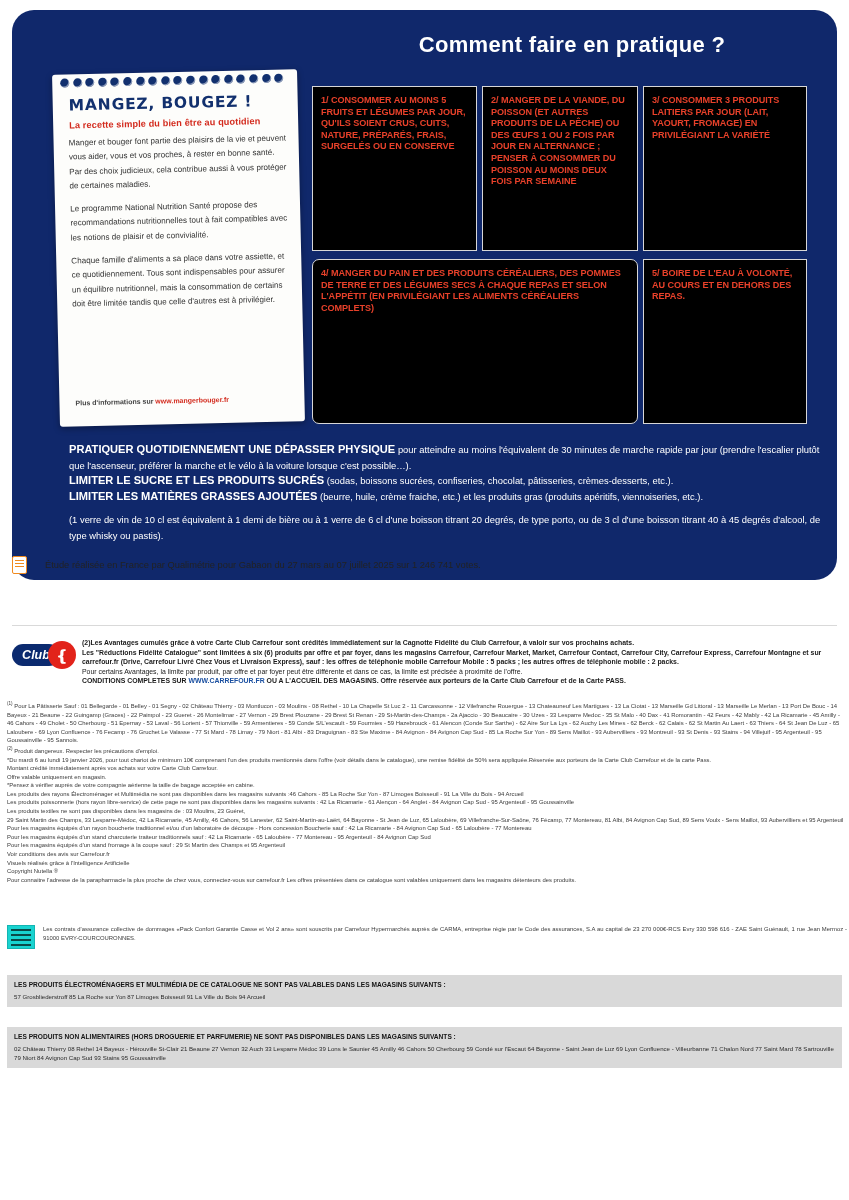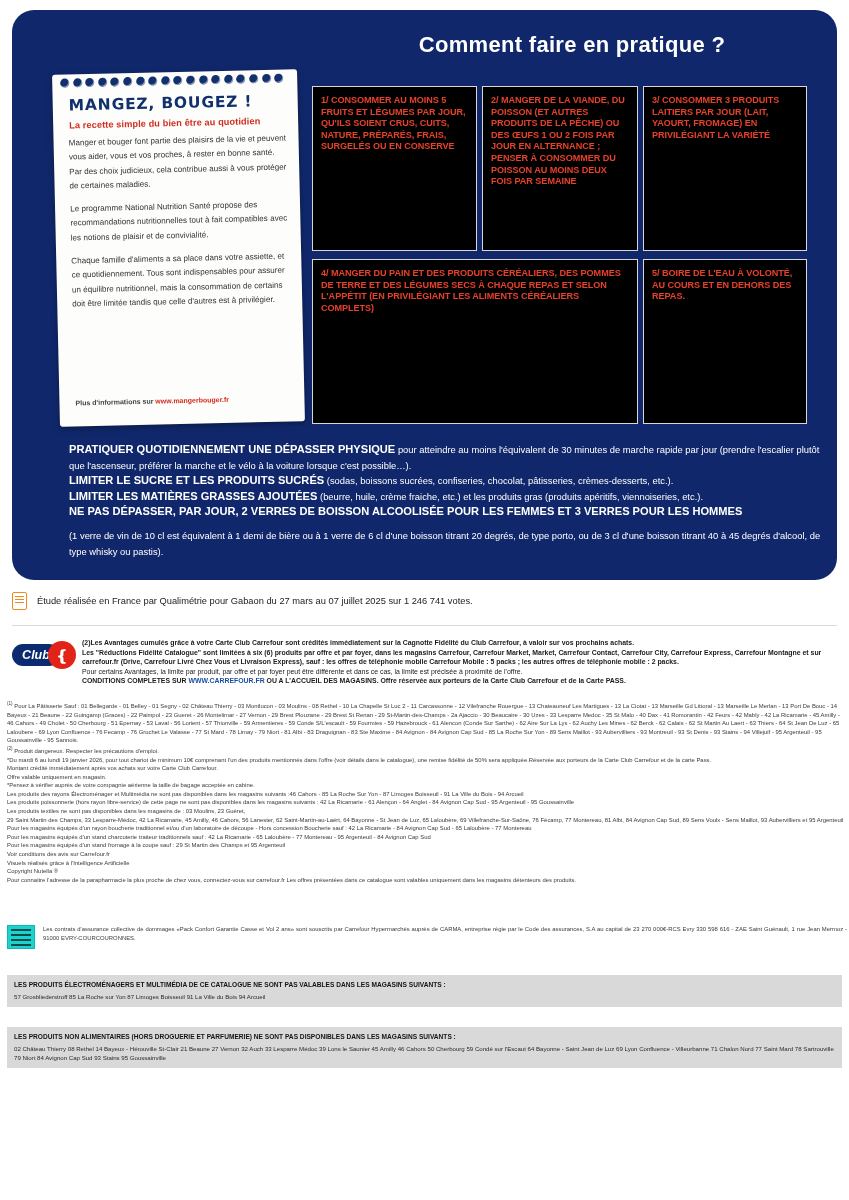--- a/index.html
+++ b/index.html
@@ -62,38 +62,38 @@
     box-sizing:border-box;overflow:hidden;
   }
   .tile .txt{
     color:#e8412a;font-weight:bold;font-size:9.1px;line-height:11.6px;
     padding:8px 7px 0 8px;letter-spacing:-.05px;
   }
   .tile .art{position:absolute;left:0;right:0;bottom:4px;height:0;}
   .t1{left:300px;top:76px;width:165px;height:165px;}
   .t2{left:470px;top:76px;width:156px;height:165px;}
   .t3{left:631px;top:76px;width:164px;height:165px;}
-  .t4{left:300px;top:249px;width:326px;height:165px;}
+  .t4{left:300px;top:249px;width:326px;height:165px;border-radius:7px;}
   .t5{left:631px;top:249px;width:164px;height:165px;}
 
   svg.art{position:absolute;bottom:5px;left:4px;}
 
   
   .advice{
     position:absolute;left:57px;top:432px;width:760px;color:#ffffff;
   }
   .advice p{margin:0 0 0 0;font-size:10.4px;line-height:15.6px;}
   .advice .bold{font-weight:bold;font-size:11.1px;}
   .advice .small{font-size:9.4px;}
   .advice .para{margin-top:8px;}
 
   
   .study{
-    position:absolute;left:12px;top:592px;width:825px;
-    display:flex;align-items:center;gap:10px;
+    position:absolute;left:12px;top:556px;width:825px;
+    display:flex;align-items:center;gap:18px;
   }
   .study .ico{
     width:13px;height:16px;border:1.6px solid #f08a1f;border-radius:2px;
     background:#fff;position:relative;flex:0 0 auto;
   }
   .study .ico:before{
     content:"";position:absolute;left:2px;top:3px;right:2px;height:1.3px;
     background:#f08a1f;box-shadow:0 3px 0 #f08a1f,0 6px 0 #f08a1f;
   }
   .study .txt{font-size:9.3px;color:#222;}
@@ -313,21 +313,20 @@
           <path d="M110 46 C114 52 116 60 116 66"></path>
           <path d="M126 30 C132 36 132 48 128 56"></path>
         </g>
       </svg>
     </div>
 
     <div class="advice">
       <p><span class="bold">PRATIQUER QUOTIDIENNEMENT UNE DÉPASSER PHYSIQUE</span><span class="small"> pour atteindre au moins l'équivalent de 30 minutes de marche rapide par jour (prendre l'escalier plutôt que l'ascenseur, préférer la marche et le vélo à la voiture lorsque c'est possible…).</span></p>
       <p><span class="bold">LIMITER LE SUCRE ET LES PRODUITS SUCRÉS</span><span class="small">  (sodas, boissons sucrées, confiseries, chocolat, pâtisseries, crèmes-desserts, etc.).</span></p>
       <p><span class="bold">LIMITER LES MATIÈRES GRASSES AJOUTÉES</span><span class="small">  (beurre, huile, crème fraiche, etc.) et les produits gras (produits apéritifs, viennoiseries, etc.).</span></p>
-      <p><span class="bold">NE PAS DÉPASSER, PAR JOUR, 2 VERRES DE BOISSON ALCOOLISÉE POUR LES FEMMES ET 3 VERRES POUR LES HOMMES</span></p>
       <p class="small para">(1 verre de vin de 10 cl est équivalent à 1 demi de bière ou à 1 verre de 6 cl d'une boisson titrant 20 degrés, de type porto, ou de 3 cl d'une boisson titrant 40 à 45 degrés d'alcool, de type whisky ou pastis).</p>
     </div>
   </div>
 
   <div class="study">
     <div class="ico"></div>
     <div class="txt">Étude réalisée en France par Qualimétrie pour Gabaon du 27 mars au 07 juillet 2025 sur 1 246 741 votes.</div>
   </div>
   <div class="hr"></div>
 

